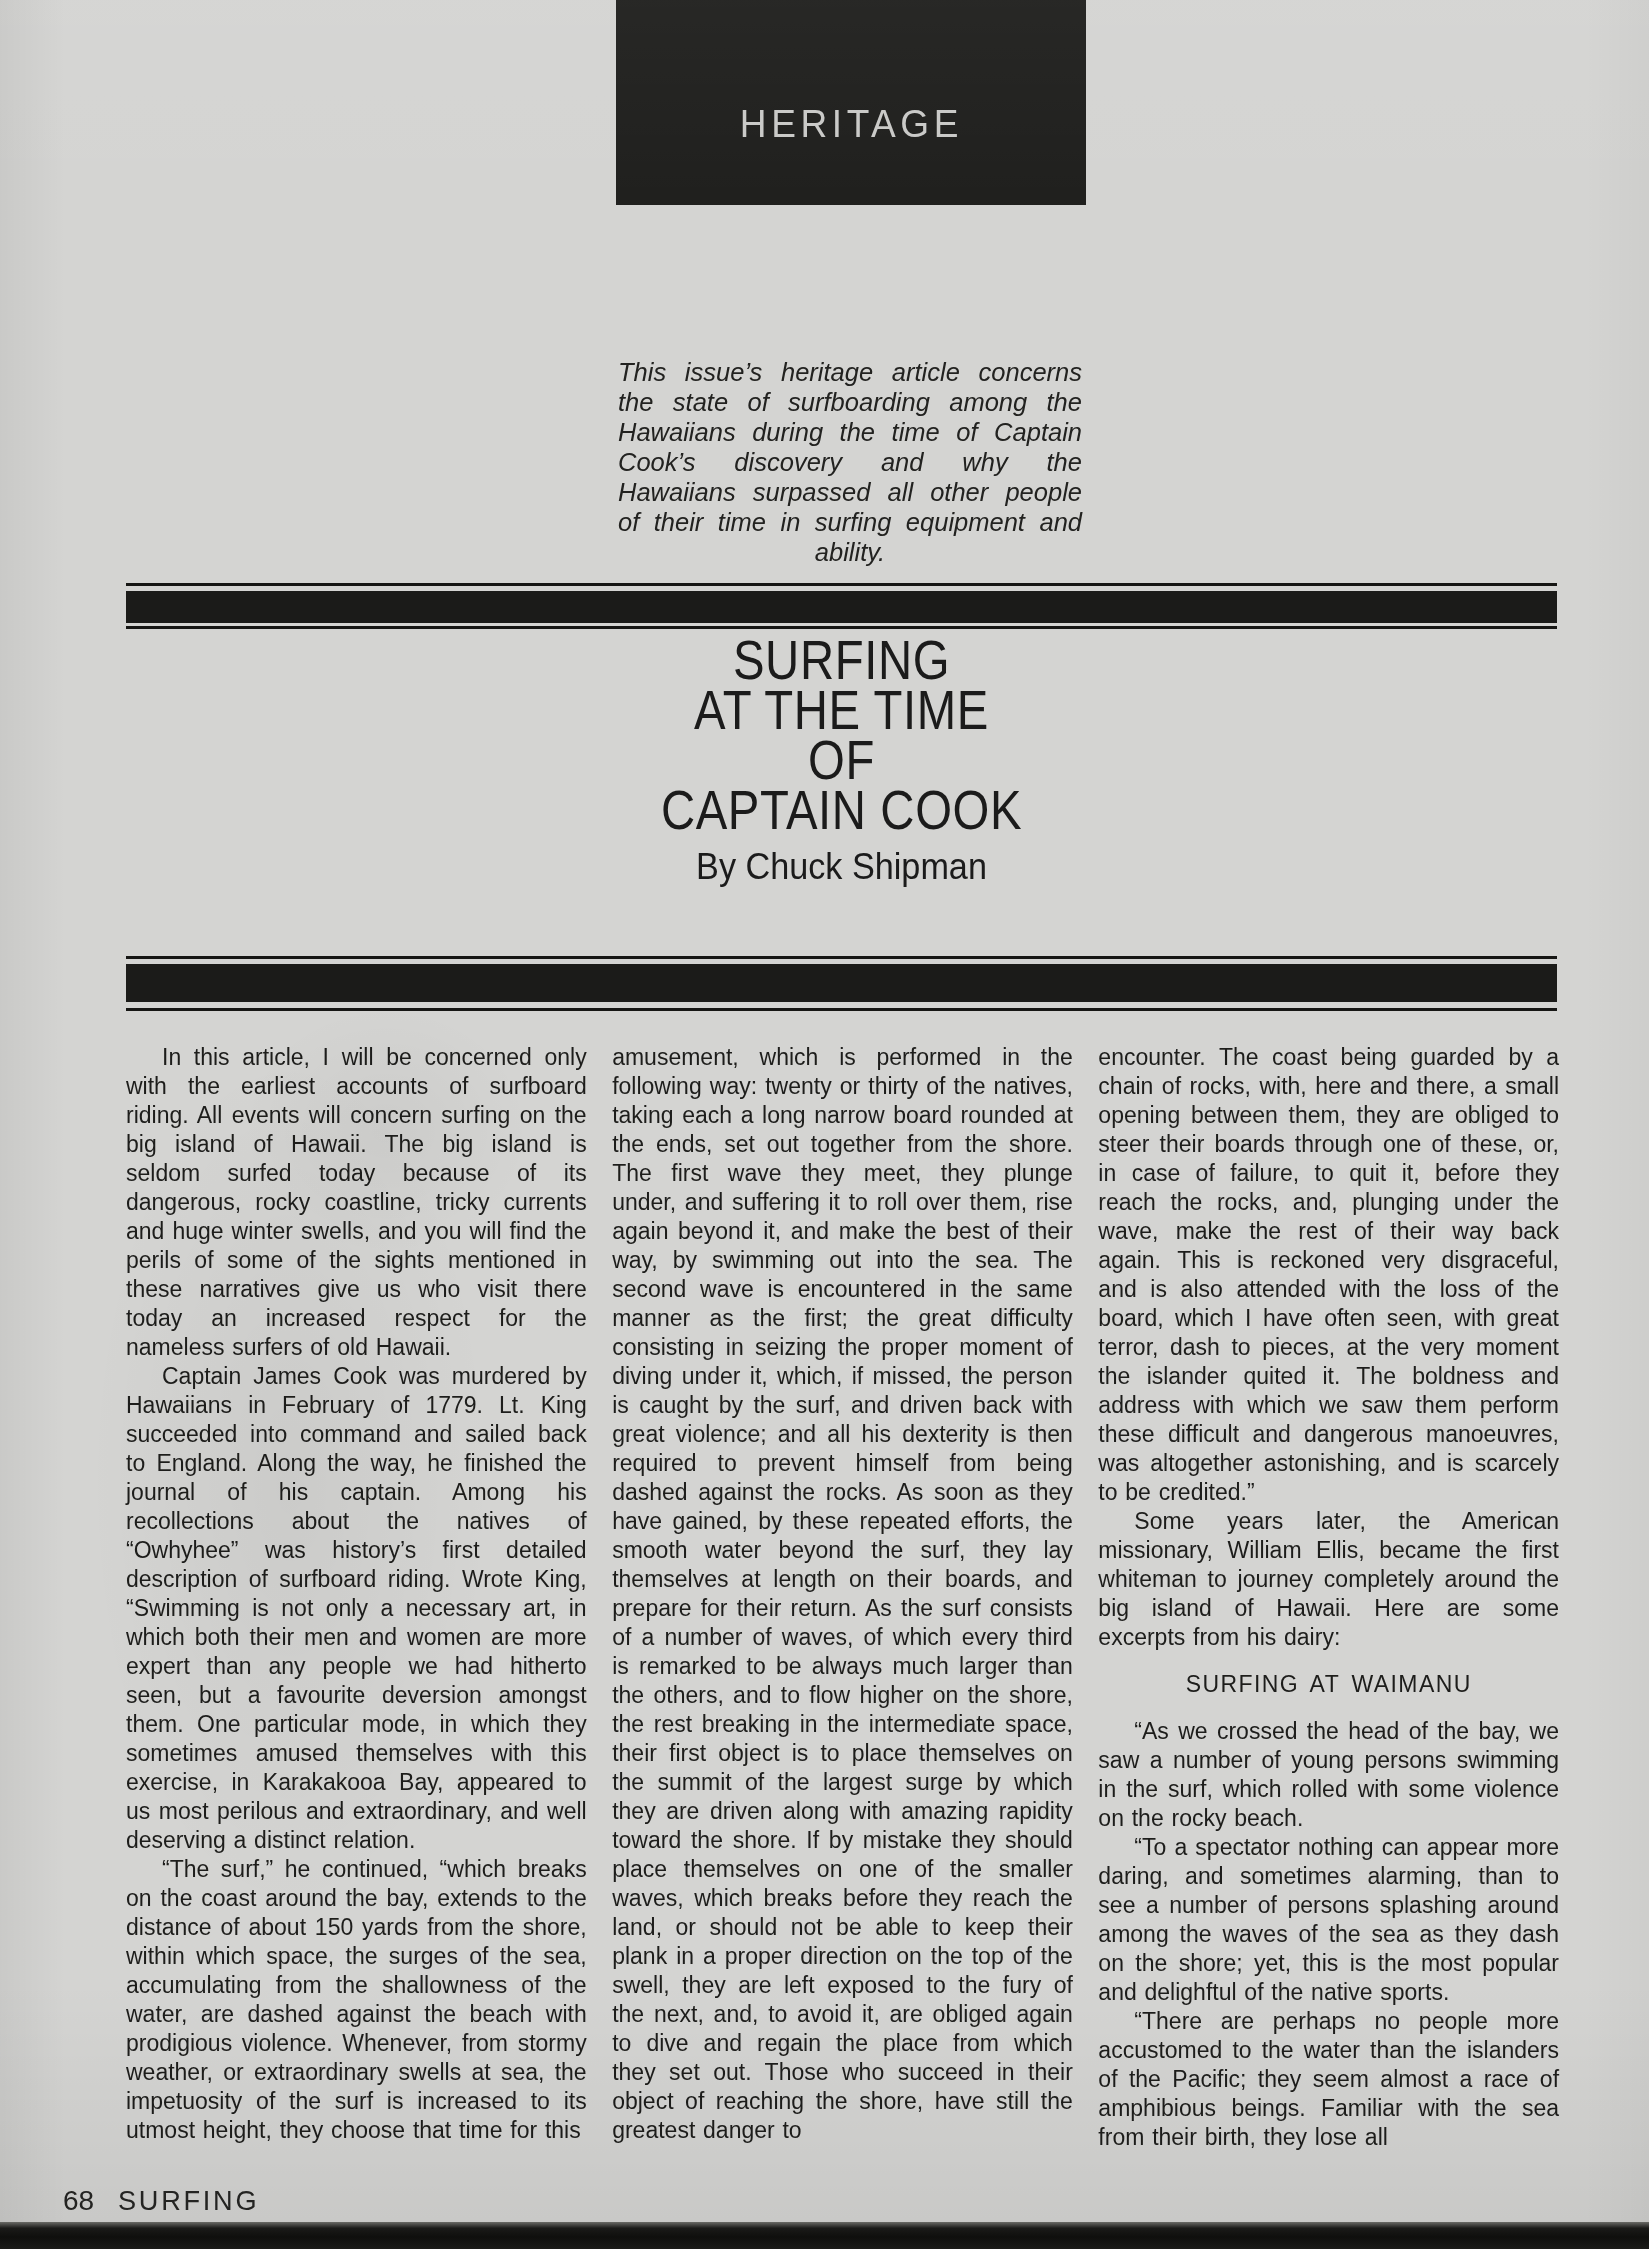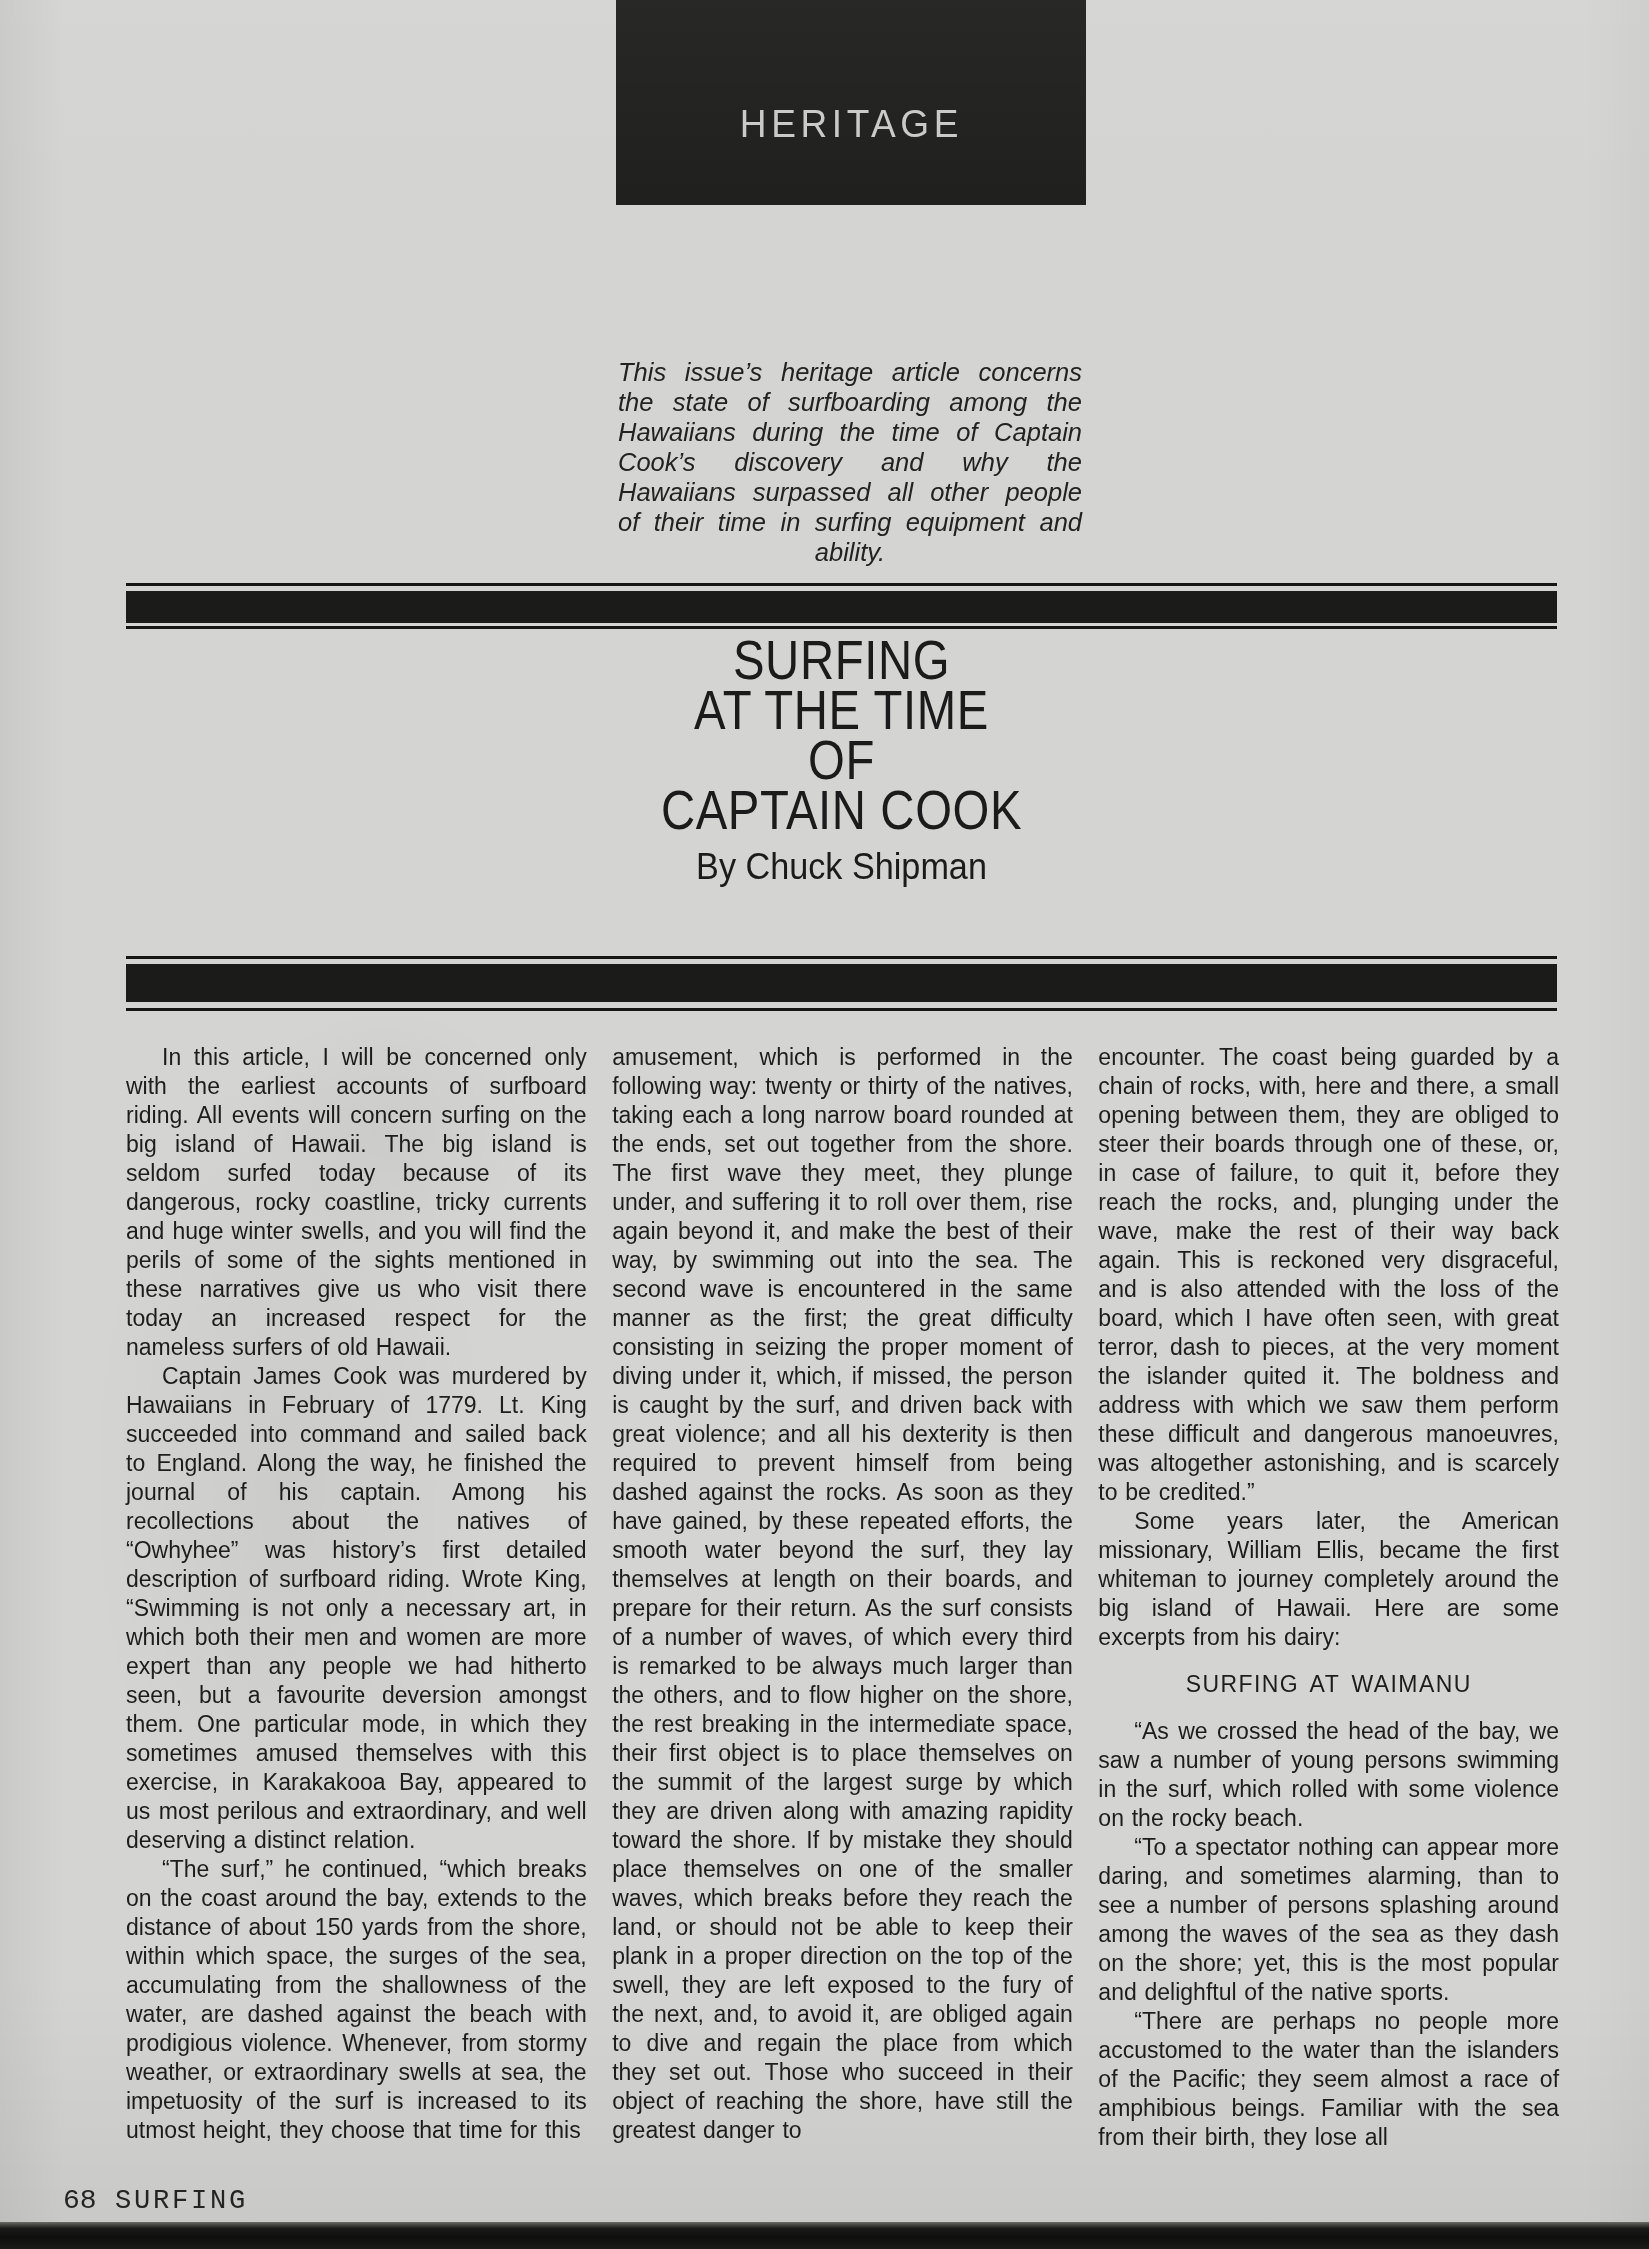--- a/index.html
+++ b/index.html
@@ -136,25 +136,24 @@
     letter-spacing: 1.4px;
     word-spacing: 4.1px;
   }
 
   .footer {
     position: absolute;
     left: 63px;
     top: 2185px;
     display: flex;
     align-items: baseline;
-    gap: 18px;
+    gap: 24px;
     font-size: 28px;
     color: #242422;
     z-index: 6;
-    font-family: Liberation Mono, monospace;
   }
   .footer .mag {
     letter-spacing: 2.8px;
     transform: scaleX(0.97);
     transform-origin: left;
   }
 
   .bottom-edge {
     position: absolute;
     left: 0;

